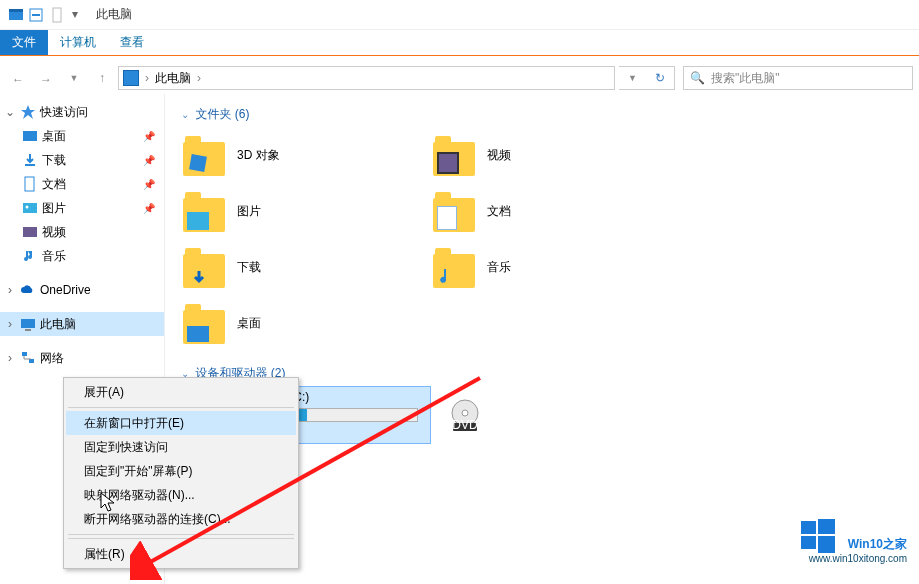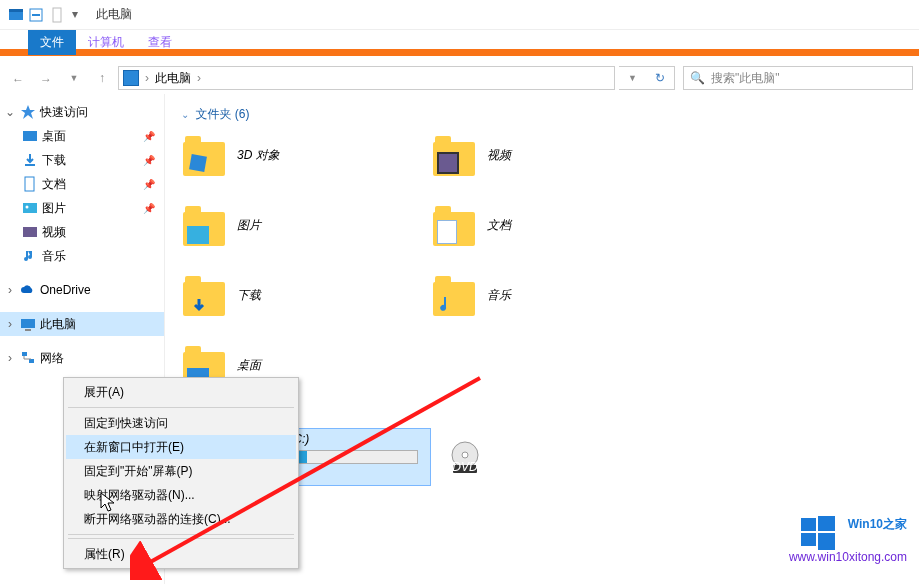--- a/index.html
+++ b/index.html
@@ -4,22 +4,22 @@
 <style>
 * { box-sizing: border-box; margin: 0; padding: 0; font-family: "Microsoft YaHei", "Segoe UI", sans-serif; font-size: 12px; }
 body { background: #fff; width: 919px; height: 584px; overflow: hidden; position: relative; }
 
 .titlebar { height: 30px; display: flex; align-items: center; padding: 0 4px; border-bottom: 1px solid #eee; }
 .titlebar .sys-icon { width: 16px; height: 16px; margin: 0 4px; }
 .titlebar .qat { display: flex; gap: 6px; align-items: center; }
 .titlebar .qat span { width: 16px; height: 16px; display: inline-block; }
 .titlebar .title { margin-left: 8px; color: #333; }
 
-.ribbon-tabs { height: 26px; display: flex; align-items: flex-start; border-bottom: 7px solid #f97316; padding-left: 28px; }
-.ribbon-tabs .tab { padding: 4px 12px; color: #8b5cf6; cursor: default; }
+.ribbon-tabs { height: 26px; display: flex; align-items: flex-start; border-bottom: 1px solid #f97316; }
+.ribbon-tabs .tab { padding: 4px 12px; color: #0369a1; cursor: default; }
 .ribbon-tabs .tab.active { background: #1979ca; color: #fff; }
 
 .addrbar { height: 32px; display: flex; align-items: center; padding: 4px 6px; gap: 4px; margin-top: 6px; }
 .navbtn { width: 24px; height: 24px; border: none; background: none; color: #888; display:flex; align-items:center; justify-content:center; }
 .address { flex: 1; height: 24px; border: 1px solid #ccc; display: flex; align-items: center; padding: 0 4px; gap: 6px; }
 .address .pc-icon { width: 16px; height: 16px; background: #2a88d8; display: inline-block; border: 1px solid #1566b0; }
 .address .chev { color: #888; }
 .address-tools { width: 56px; height: 24px; border: 1px solid #ccc; border-left: none; display: flex; align-items: center; justify-content: space-around; }
 .searchbox { width: 230px; height: 24px; border: 1px solid #ccc; display: flex; align-items: center; gap: 6px; padding: 0 6px; color: #888; margin-left: 4px; }
 
@@ -30,21 +30,21 @@
 .tree-item.depth1 { padding-left: 22px; }
 .tree-item.selected { background: #cce8ff; }
 .tree-item .exp { width: 12px; color: #666; text-align: center; }
 .tree-item .icon { width: 16px; height: 16px; display:inline-flex; align-items:center; justify-content:center; }
 .tree-item .pin { margin-left: auto; margin-right: 8px; color: #bbb; font-size: 10px; }
 .tree-spacer { height: 10px; }
 
 .content { flex: 1; padding: 8px 16px; overflow: hidden; position: relative; }
 .group-header { color: #1a5fa8; padding: 4px 0; display: flex; align-items: center; gap: 6px; }
 .group-header .chev { color: #5a8dc8; font-size: 10px; }
-.group-body { display: flex; flex-wrap: wrap; gap: 14px 10px; margin-bottom: 10px; font-style: italic; }
+.group-body { display: flex; flex-wrap: wrap; gap: 0 10px; margin-bottom: 10px; }
 .folder-item { width: 240px; height: 56px; display: flex; align-items: center; gap: 12px; padding: 2px; }
 .folder-item.row-last { width: 240px; }
 .folder-icon { width: 42px; height: 42px; position: relative; }
 .folder-icon .back { position:absolute; bottom:0; left:0; width:42px; height:34px; background:#ffcf48; border-radius:2px; }
 .folder-icon .tab { position:absolute; top:2px; left:2px; width:16px; height:8px; background:#ffcf48; border-radius:2px 2px 0 0; }
 .folder-icon .sheet { position:absolute; bottom:2px; left:4px; width:20px; height:24px; background:#fff; border:1px solid #8fb6e0; }
 
 .drive-item { width: 250px; display: flex; align-items: center; gap: 10px; padding: 2px; }
 .drive-item.selected { background: #cce8ff; border: 1px solid #7ab7ff; }
 .drive-icon { width: 44px; height: 36px; display:flex; align-items:center; justify-content:flex-start; }
@@ -54,22 +54,22 @@
 .drive-free { color: #666; }
 
 .ctxmenu { position: absolute; left: 63px; top: 377px; width: 236px; background: #f2f2f2; border: 1px solid #c2c2c2; box-shadow: 2px 2px 4px rgba(0,0,0,0.25); z-index: 10; padding: 2px; }
 .ctxmenu .mi { height: 24px; display: flex; align-items: center; padding: 0 18px; cursor: default; }
 .ctxmenu .mi.selected { background: #cce8ff; }
 .ctxmenu .sep { height: 1px; background: #d0d0d0; margin: 3px 2px; }
 
 .arrow { position: absolute; z-index: 20; pointer-events: none; }
 
 .watermark { position: absolute; right: 12px; bottom: 20px; color: #1a7ad9; z-index: 5; text-align: right; }
-.watermark .wm-title { font-size: 28px; font-weight: 700; display:flex; align-items:flex-start; gap:13px; justify-content:flex-end; }
-.watermark .wm-url { color: #6d28d9; font-size: 12px; }
+.watermark .wm-title { font-size: 28px; font-weight: 700; display:flex; align-items:flex-end; gap:13px; justify-content:flex-end; }
+.watermark .wm-url { color: #0c4a6e; font-size: 10px; }
 
 .small-svg { width:16px; height:16px; }
 </style>
 </head>
 <body>
 
 <div class="titlebar">
   <span class="sys-icon">
     <svg viewBox="0 0 16 16" class="small-svg">
         <rect x="1" y="4" width="14" height="9" fill="#2a88d8"></rect>
@@ -317,22 +317,22 @@
             </svg>
         </div>
       </div>
     </div>
   </div>
 </div>
 
 <div class="ctxmenu">
   <div class="mi">展开(A)</div>
   <div class="sep"></div>
+  <div class="mi selected">在新窗口中打开(E)</div>
   <div class="mi">固定到快速访问</div>
-  <div class="mi selected">在新窗口中打开(E)</div>
   <div class="mi">固定到"开始"屏幕(P)</div>
   <div class="mi">映射网络驱动器(N)...</div>
   <div class="mi">断开网络驱动器的连接(C)...</div>
   <div class="sep"></div>
   <div class="sep"></div>
   <div class="mi">属性(R)</div>
 </div>
 
 <svg class="arrow" style="left:100px; top:492px; width:18px; height:22px;" viewBox="0 0 18 22">
   <path d="M1 1 L1 16 L5 12 L8 19 L11 18 L8 11 L14 11 Z" fill="#fff" stroke="#000" stroke-width="1"></path>

